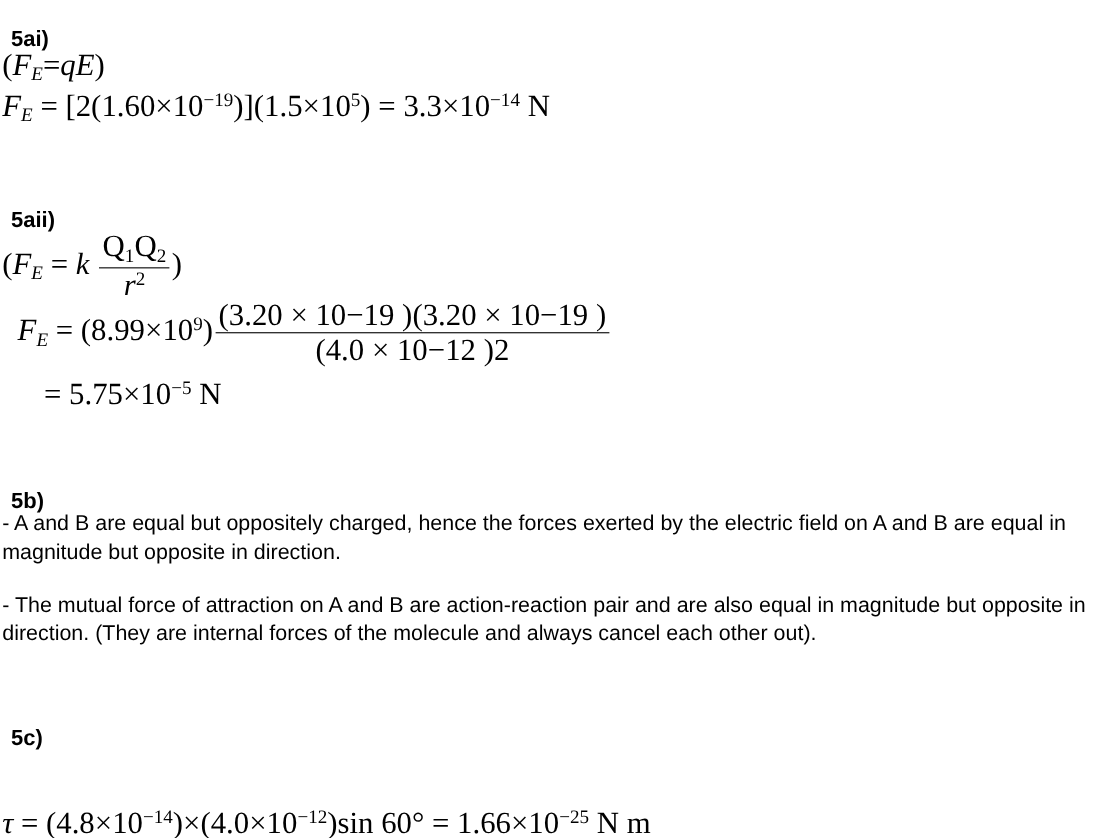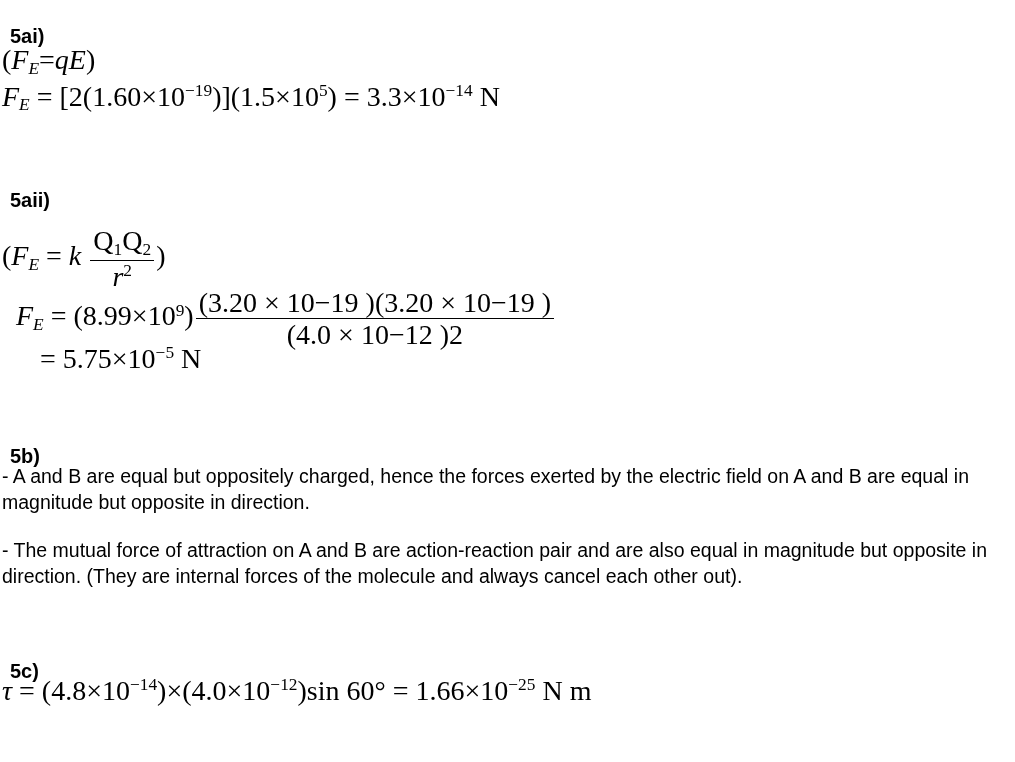--- a/index.html
+++ b/index.html
@@ -49,21 +49,21 @@
   .para {
     font-size: 19.5px;
     line-height: 1.33;
     margin: 0;
   }
   .frac {
     display: inline-block;
     vertical-align: middle;
     text-align: center;
     line-height: 1.05;
-    margin: 16px 2px;
+    margin: 0 2px;
   }
   .frac .num {
     display: block;
     padding: 0 3px 1px 3px;
   }
   .frac .den {
     display: block;
     border-top: 1.3px solid #000;
     padding: 1px 3px 0 3px;
     text-align: center;
@@ -79,21 +79,21 @@
   #l-5aii-2{ position:absolute; left:16px; top:272px; }
   #l-5aii-3{ position:absolute; left:40px; top:344px; }
 
   #h-5b    { position:absolute; left:2px;  top:438px; }
   #p-5b-1  { position:absolute; left:2px;  top:464px; width:1012px; }
   #p-5b-2  { position:absolute; left:2px;  top:538px; width:1012px; }
 
   #h-5c    { position:absolute; left:2px;  top:653px; }
   #p-5c-1  { position:absolute; left:2px;  top:684px; width:1011px;
              text-align: justify; text-align-last: justify; }
-  #l-5c-2  { position:absolute; left:2px;  top:676px; }
+  #l-5c-2  { position:absolute; left:2px;  top:734px; }
 </style>
 </head>
 <body>
 
 <div class="page">
 
   <div class="heading" id="h-5ai">5ai)</div>
 
   <div class="mathline" id="l-5ai-1">
     <span>(</span><span class="ital">F</span><sub class="ital">E</sub><span class="op">=</span><span class="ital">q</span><span class="ital">E</span><span>)</span>

